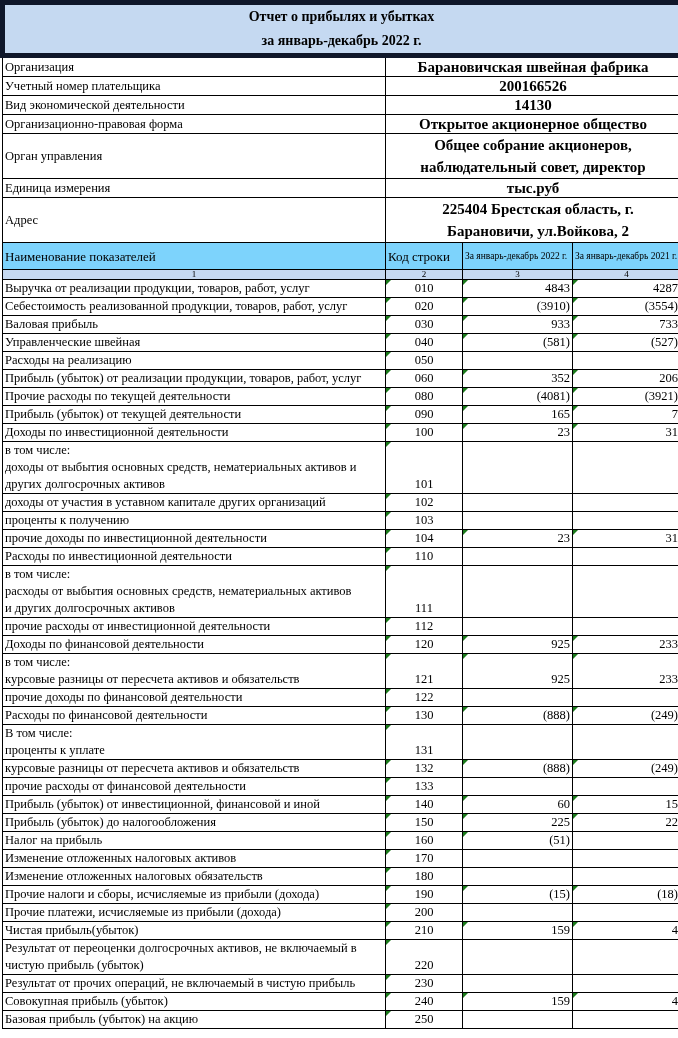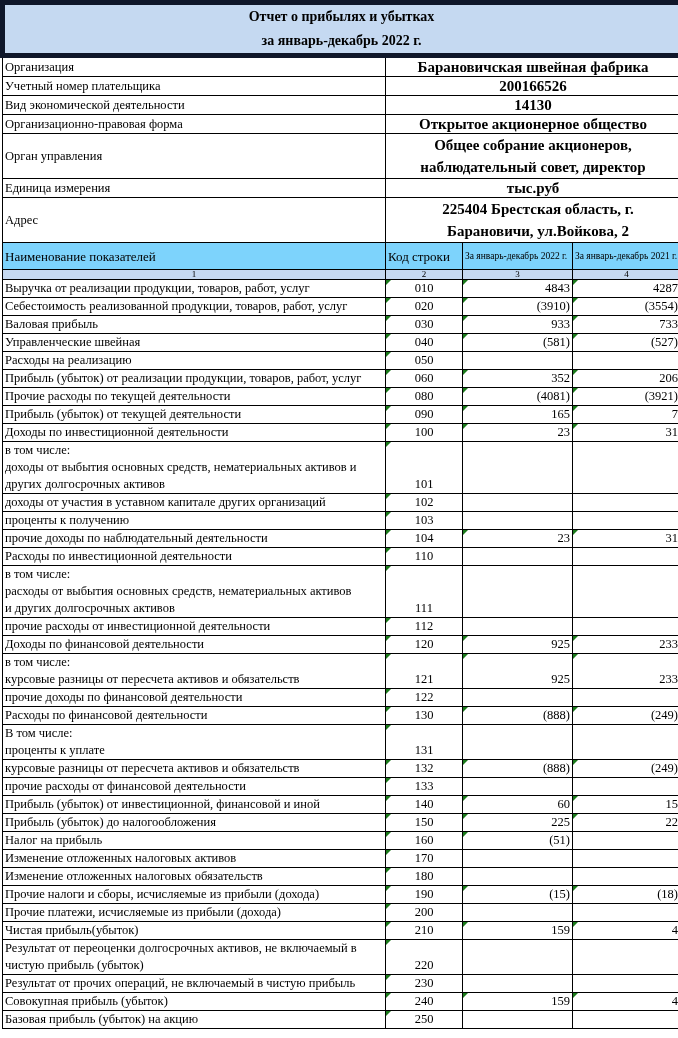--- a/index.html
+++ b/index.html
@@ -174,21 +174,21 @@
       <tr>
         <td>
           <div class="grp">проценты к получению</div>
         </td>
         <td class="code tri">103</td>
         <td class="num"></td>
         <td class="num"></td>
       </tr>
       <tr>
         <td>
-          <div class="grp">прочие доходы по наблюдательный деятельности</div>
+          <div class="grp">прочие доходы по инвестиционной деятельности</div>
         </td>
         <td class="code tri">104</td>
         <td class="num tri">23</td>
         <td class="num tri">31</td>
       </tr>
       <tr>
         <td>
           <div class="grp">Расходы по инвестиционной деятельности</div>
         </td>
         <td class="code tri">110</td>

